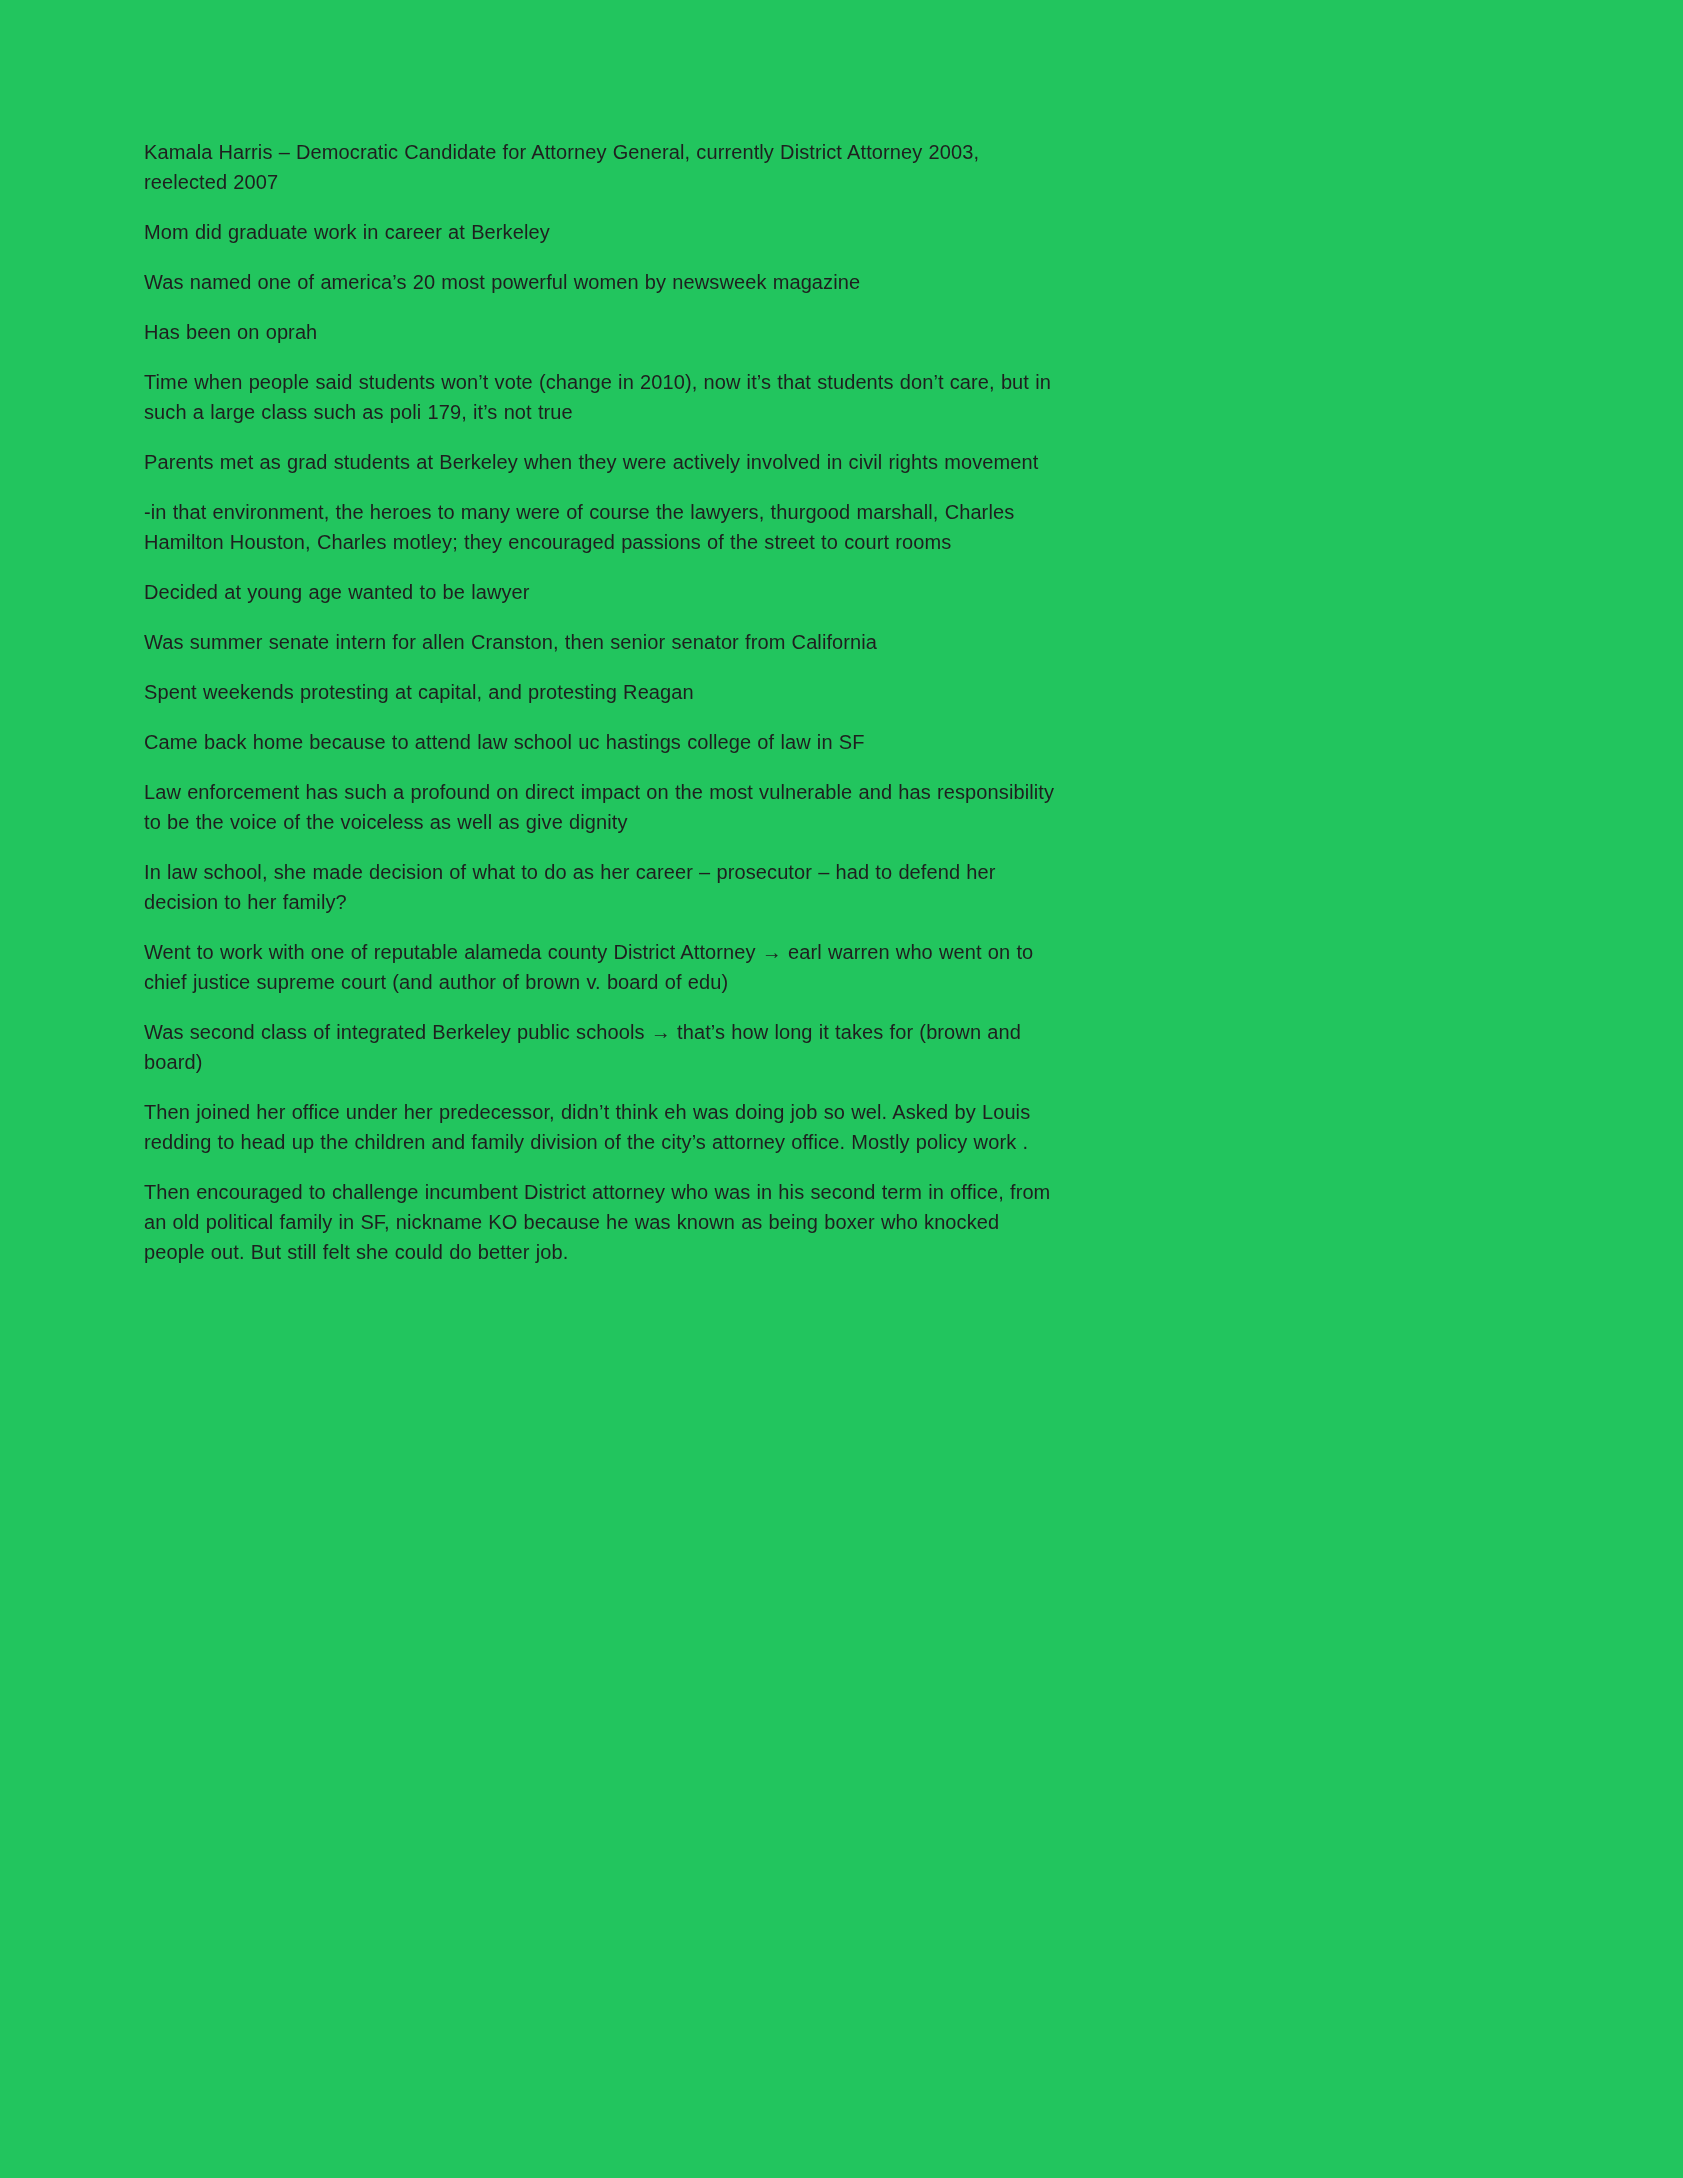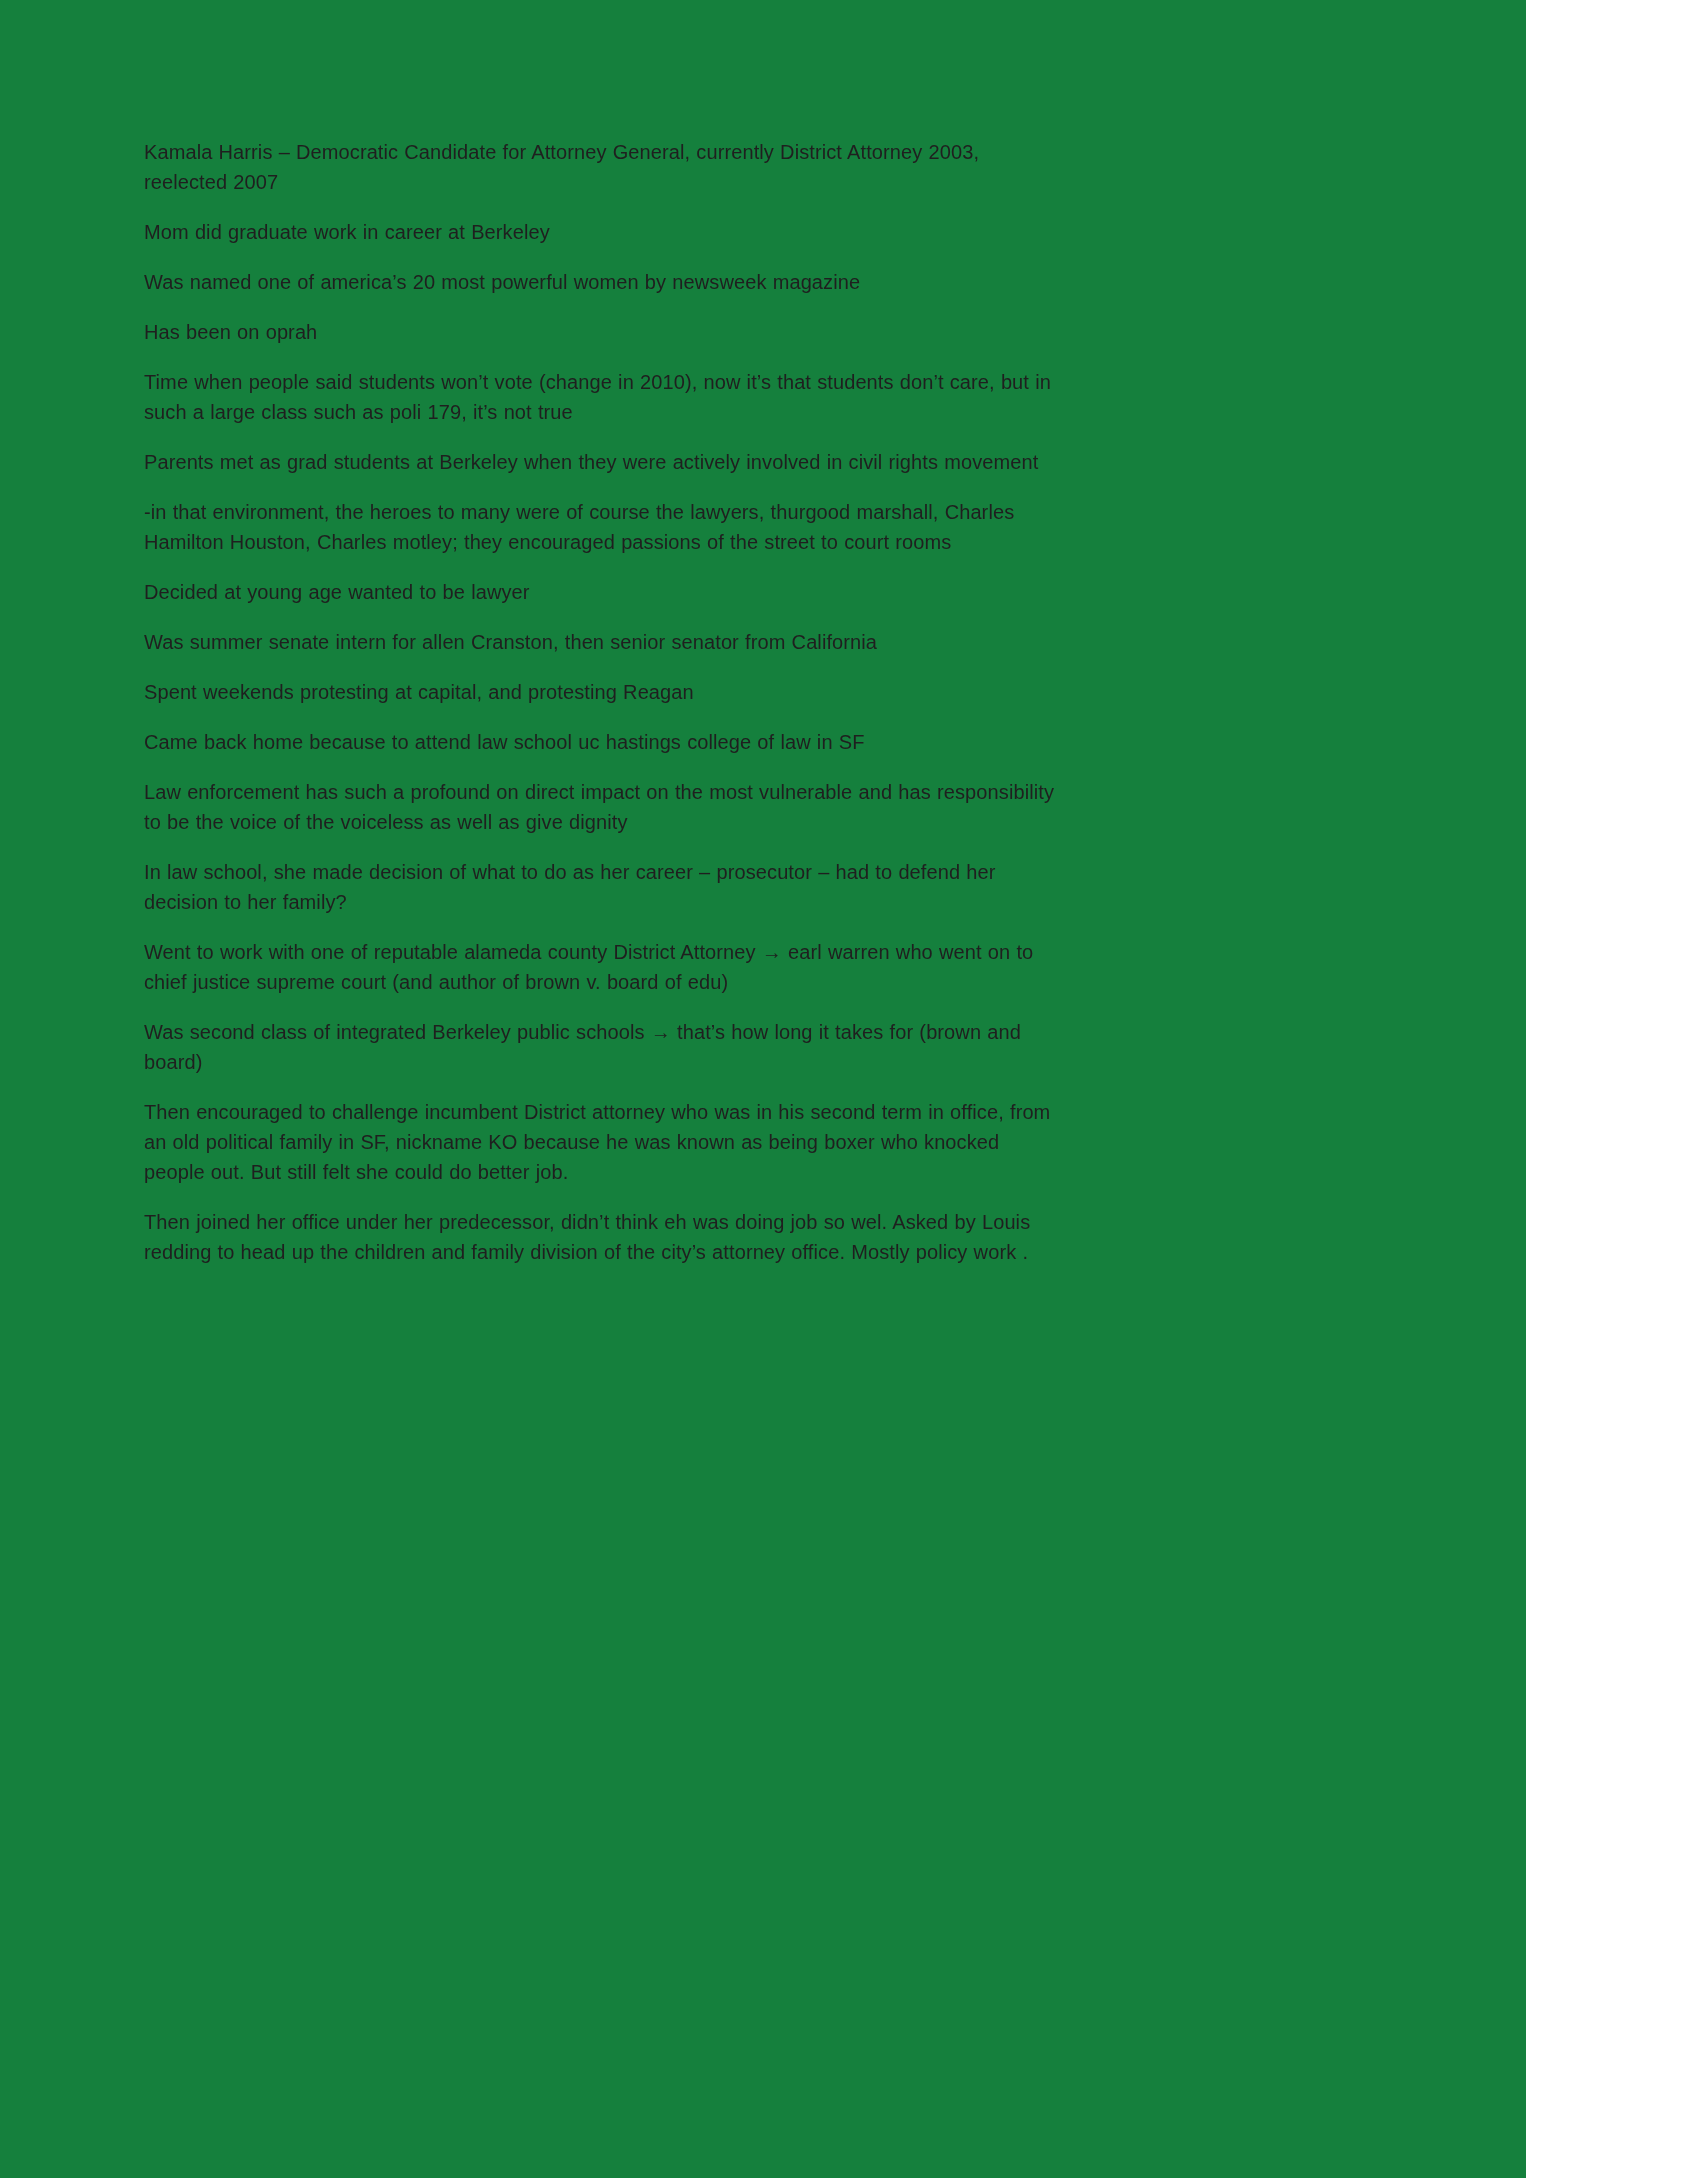--- a/index.html
+++ b/index.html
@@ -2,23 +2,23 @@
 <html><head>
 <meta charset="utf-8">
 <style>
   html, body {
     margin: 0;
     padding: 0;
     background: #ffffff;
   }
   .page {
     position: relative;
-    width: 1526px;
+    width: 1683px;
     height: 2178px;
-    background: #15803d;
+    background: #22c55e;
     box-sizing: border-box;
     font-family: "Liberation Sans", "DejaVu Sans", sans-serif;
     color: #1f1f1f;
   }
   .content {
     position: absolute;
     top: 137px;
     left: 144px;
     width: 921px;
   }
@@ -46,17 +46,17 @@
     <p>Parents met as grad students at Berkeley when they were actively involved in civil rights movement</p>
     <p>-in that environment, the heroes to many were of course the lawyers, thurgood marshall, Charles Hamilton Houston, Charles motley; they encouraged passions of the street to court rooms</p>
     <p>Decided at young age wanted to be lawyer</p>
     <p>Was summer senate intern for allen Cranston, then senior senator from California</p>
     <p>Spent weekends protesting at capital, and protesting Reagan</p>
     <p>Came back home because to attend law school uc hastings college of law in SF</p>
     <p>Law enforcement has such a profound on direct impact on the most vulnerable and has responsibility to be the voice of the voiceless as well as give dignity</p>
     <p>In law school, she made decision of what to do as her career – prosecutor – had to defend her decision to her family?</p>
     <p>Went to work with one of reputable alameda county District Attorney → earl warren who went on to chief justice supreme court (and author of brown v. board of edu)</p>
     <p>Was second class of integrated Berkeley public schools → that’s how long it takes for (brown and board)</p>
+    <p>Then joined her office under her predecessor, didn’t think eh was doing job so wel. Asked by Louis redding to head up the children and family division of the city’s attorney office. Mostly policy work .</p>
     <p>Then encouraged to challenge incumbent District attorney who was in his second term in office, from an old political family in SF, nickname KO because he was known as being boxer who knocked people out. But still felt she could do better job.</p>
-    <p>Then joined her office under her predecessor, didn’t think eh was doing job so wel. Asked by Louis redding to head up the children and family division of the city’s attorney office. Mostly policy work .</p>
   </div>
 </div>
 
 
 </body></html>

